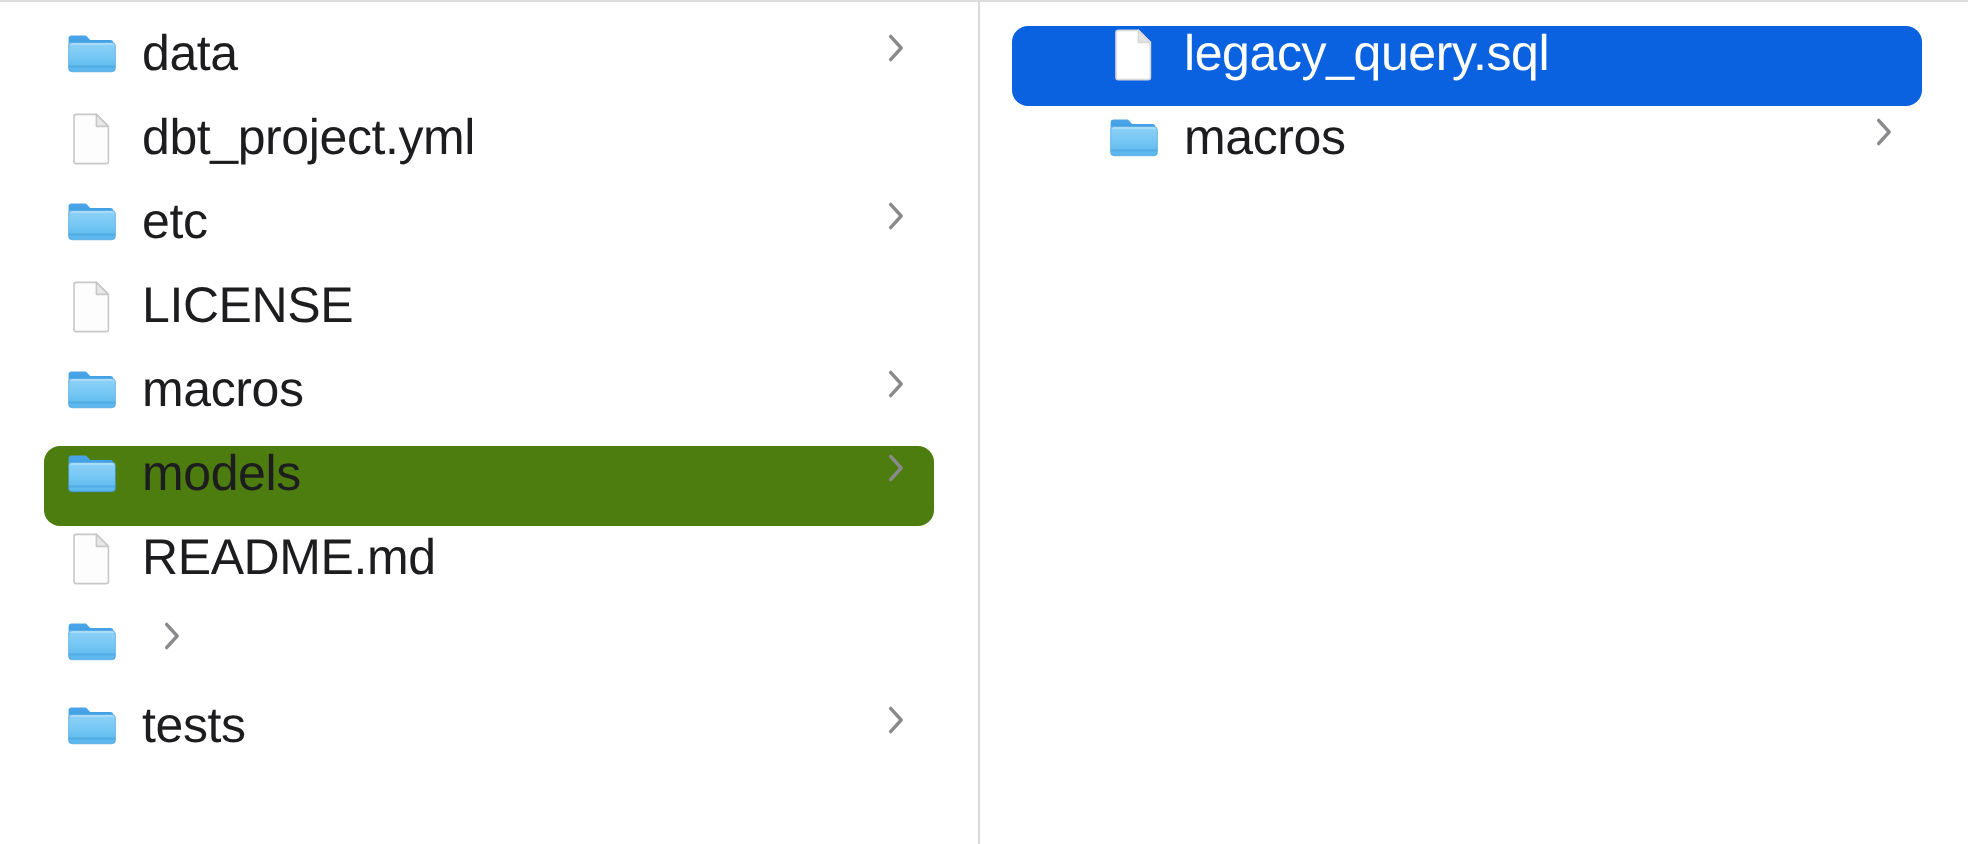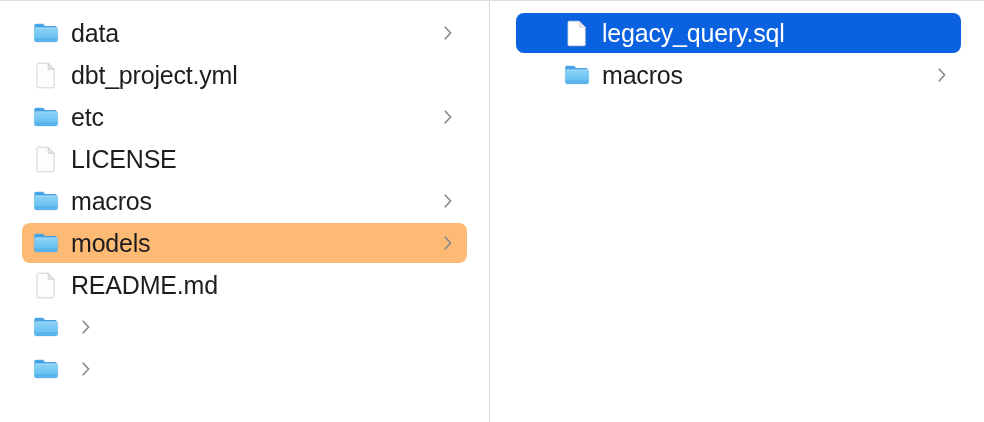--- a/index.html
+++ b/index.html
@@ -38,37 +38,37 @@
     width: 490px;
     border-right: 1px solid #d8d8da;
   }
   .column.col-right {
     width: 493px;
   }
 
   .row {
     position: relative;
     display: flex;
-    align-items: center;
+    align-items: flex-start;
     height: 40px;
     margin: 2px 22px 2px 22px;
     padding: 0 12px 0 11px;
     border-radius: 8px;
     box-sizing: border-box;
     cursor: default;
     user-select: none;
   }
   .col-right .row {
-    margin-left: 26px;
+    margin-left: 16px;
     margin-right: 22px;
     padding-left: 48px;
   }
 
   .row.selected-grey {
-    background: #fdba74;
+    background: #4d7c0f;
   }
   .row.selected-blue {
     background: #0a62e0;
   }
 
   .icon-wrap {
     flex: 0 0 auto;
     width: 26px;
     height: 28px;
     position: relative;
@@ -311,20 +311,21 @@
         <stop offset="1" stop-color="#58b5ec"></stop>
       </linearGradient>
     </defs>
     <path d="M1.3 6.4a1.6 1.6 0 0 1 1.6-1.6h7.1l2.1 2.2h10.0a1.6 1.6 0 0 1 1.6 1.6v1.6H1.3z" fill="url(#fbBack)"></path>
     <rect x="1.3" y="8.3" width="23.4" height="14.6" rx="1.8" fill="url(#fbFront)"></rect>
     <rect x="1.3" y="8.3" width="23.4" height="1.1" fill="#ffffff" opacity="0.30"></rect>
     <rect x="1.3" y="19.7" width="23.4" height="1.1" fill="#2f8ccb" opacity="0.28"></rect>
     <rect x="1.3" y="8.3" width="23.4" height="14.6" rx="1.8" fill="none" stroke="#3d96d6" stroke-width="0.5" opacity="0.55"></rect>
   </svg>
         </span>
+        <span class="row-label">tests</span>
         <span class="chevron">
   <svg viewBox="0 0 14 22" xmlns="http://www.w3.org/2000/svg" aria-hidden="true">
     <path d="M4.3 5.2 L9.6 11 L4.3 16.8" fill="none" stroke="#8a8a8e" stroke-width="1.7" stroke-linecap="round" stroke-linejoin="round"></path>
   </svg>
         </span>
       </div>
     </div>
   <div class="column col-right">
       <div class="row selected-blue">
         <span class="icon-wrap">

